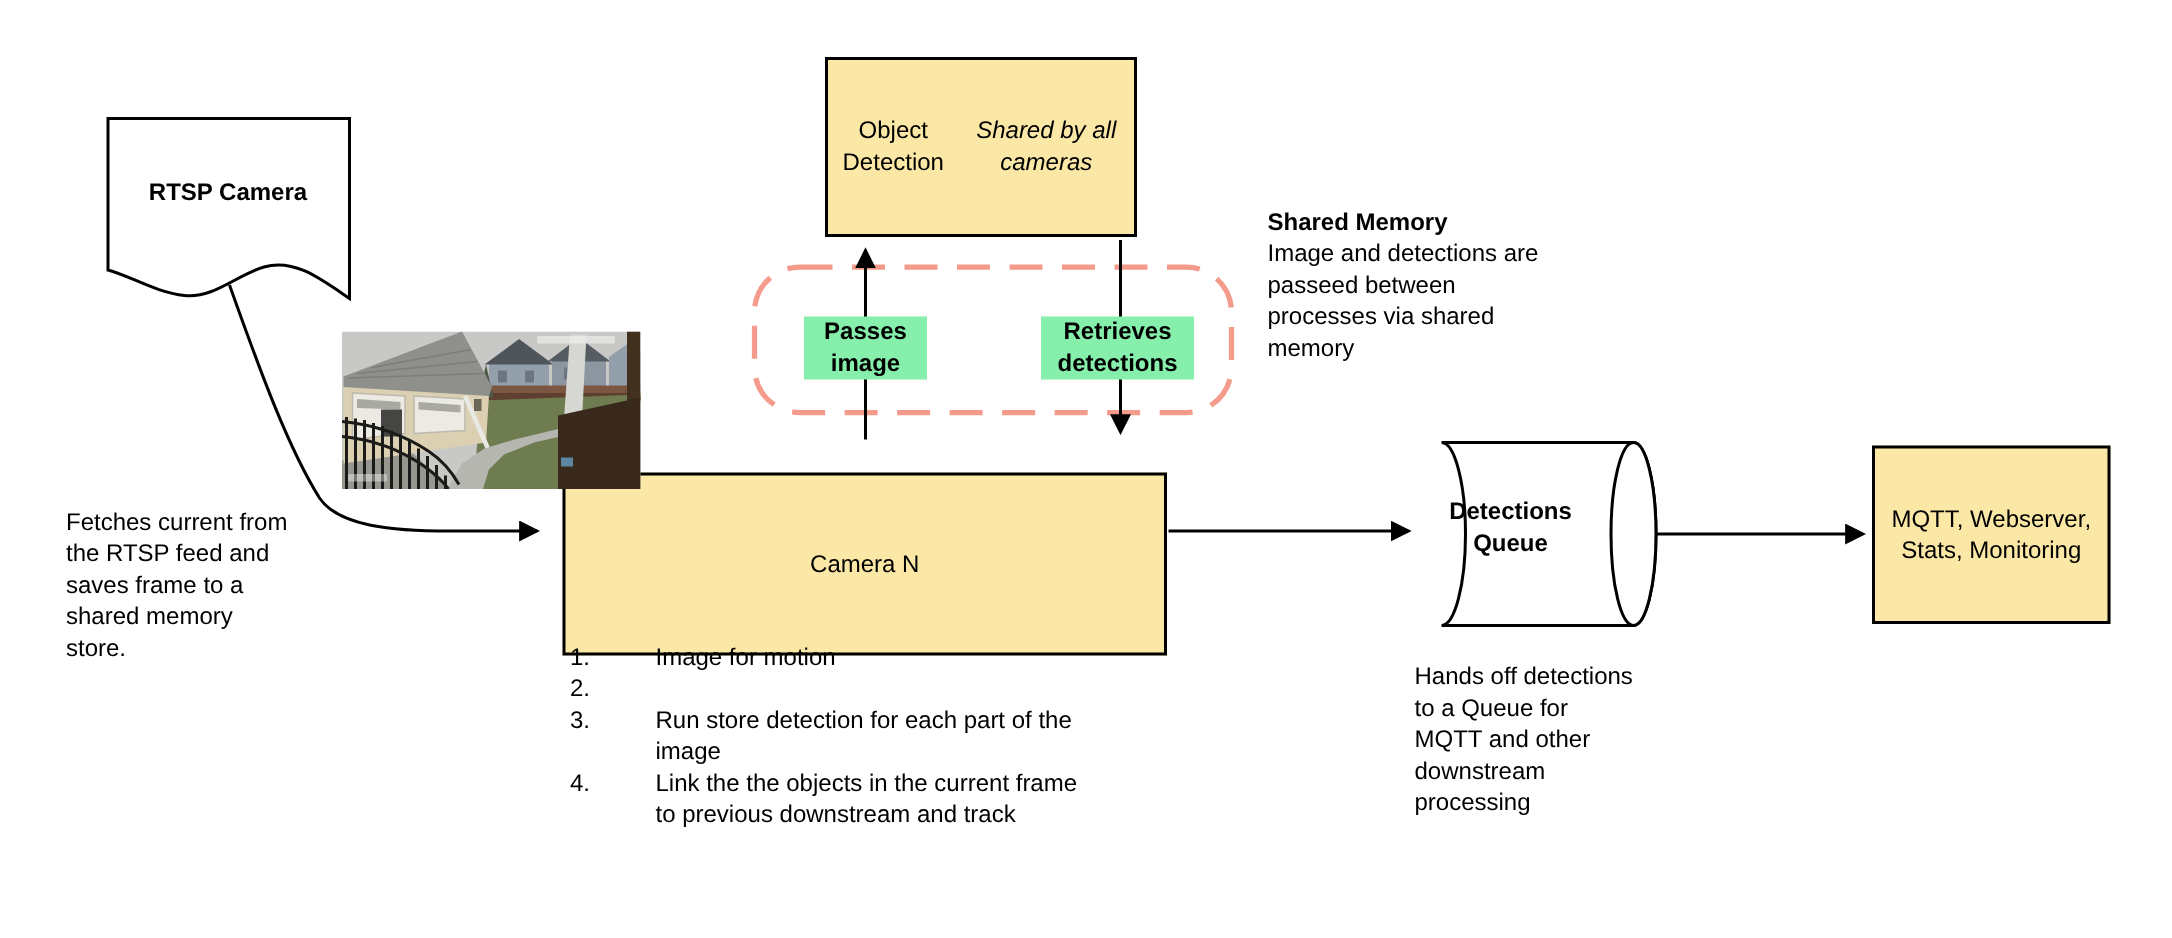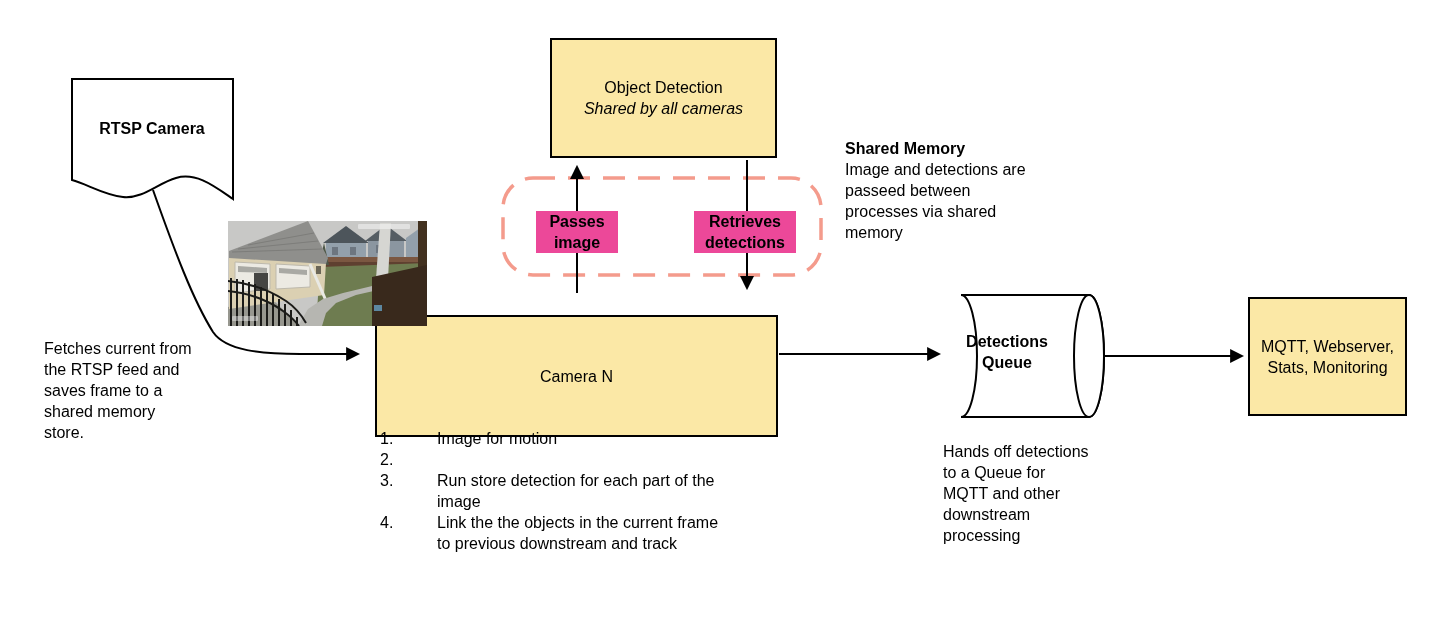--- a/index.html
+++ b/index.html
@@ -19,21 +19,21 @@
   }
   .preline{white-space:pre-line;}
   .label{
     position:absolute;
     font-size:16px;line-height:21px;
     z-index:10;
     font-weight:bold;
   }
   .label.centered{text-align:center;}
   .edge-label{
-    background:#ec4899;
+    background:#86efac;
     padding:0 3px;
   }
   .annotation{position:absolute;font-size:16px;line-height:21px;z-index:10;}
   .bold{font-weight:bold;}
   .italic{font-style:italic;}
   #steps-list{position:absolute;left:380px;top:428px;z-index:10;font-size:16px;line-height:21px;}
   .step{display:flex;align-items:flex-start;}
   .step-num{width:57px;flex:0 0 57px;}
   .step-text{white-space:pre-line;}
   #photo{position:absolute;left:228px;top:221px;width:199px;height:105px;z-index:5;}
@@ -63,21 +63,21 @@
     <path d="M 779 354 L 939 354" fill="none" stroke="#000" stroke-width="2" marker-end="url(#arrow)"></path>
 
     <path d="M 1104 356 L 1242 356" fill="none" stroke="#000" stroke-width="2" marker-end="url(#arrow)"></path>
 
     <g>
       <path d="M 961 295 L 1089 295 A 15 61 0 0 1 1089 417 L 961 417 A 16 61 0 0 0 961 295 Z" fill="#ffffff" stroke="#000" stroke-width="2"></path>
       <ellipse cx="1089" cy="356" rx="15" ry="61" fill="#ffffff" stroke="#000" stroke-width="2"></ellipse>
     </g>
   </svg>
 
-  <div class="node" style="left:550px;top:38px;width:227px;height:120px;flex-direction:column;">
+  <div class="node" style="left:550px;top:38px;width:208px;height:120px;flex-direction:row;">
     <div>Object Detection</div>
     <div class="italic">Shared by all cameras</div>
   </div>
 
   <div class="node" style="left:375px;top:295px;width:403px;height:122px;margin-top:20px;">
     <div>Camera N</div>
   </div>
 
   <div class="node" style="left:1248px;top:297px;width:159px;height:119px;">
     <div class="preline">MQTT, Webserver,

